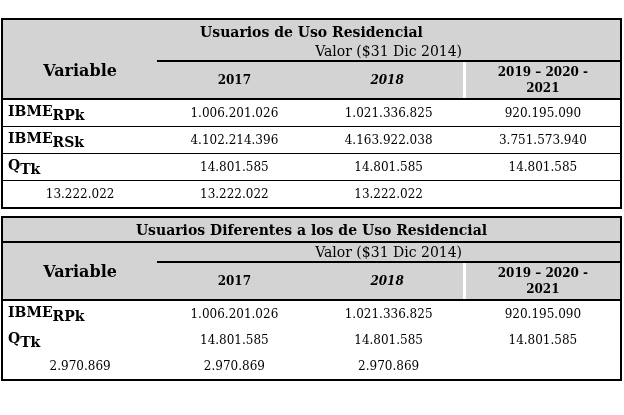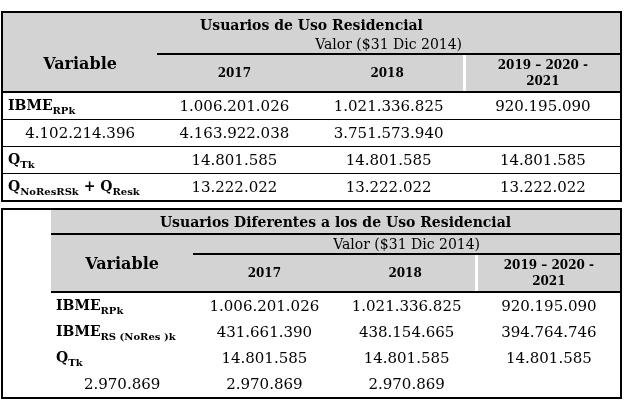--- a/index.html
+++ b/index.html
@@ -5,22 +5,22 @@
   html,body { margin:0; padding:0; }
   body {
     width:624px; height:415px; position:relative;
     background:#ffffff; color:#000;
     font-family:"DejaVu Serif", serif;
   }
   .tbl {
     position:absolute; left:1px; width:621px;
     border:2px solid #000; box-sizing:border-box; background:#fff;
   }
-  #table1 { top:11px; }
-  #table2 { top:208px;padding-left:48px; }
+  #table1 { top:18px; }
+  #table2 { top:216px; }
 
   .hdr {
     background:#d3d3d3;
     border-bottom:2px solid #000;
     display:grid;
     grid-template-columns:25% 25% 25% 25%;
   }
   .title {
     grid-column:1/5; grid-row:1;
     text-align:center; font-weight:700; font-size:14px;
@@ -38,31 +38,31 @@
     line-height:17px; border-bottom:2px solid #000; padding-top:1px;
   }
   .year {
     grid-row:3;
     display:flex; align-items:center; justify-content:center;
     text-align:center; font-weight:700; font-size:12px;
     line-height:16px; white-space:pre-line; min-height:33px;
     padding:1px 0 2px 0;
   }
   .y1 { grid-column:2; }
-  .y2 { grid-column:3; border-right:3px solid #ffffff; }
+  .y2 { grid-column:3; border-right:3px solid #ffffff;font-style:italic; }
   .y3 { grid-column:4;text-align:center; }
 
   .row {
     display:grid; grid-template-columns:25% 25% 25% 25%;
     height:26px; align-items:center; background:#fff;
   }
   .lined .row + .row { border-top:1px solid #000; }
   .label { padding-left:5px; font-weight:700; font-size:14px; white-space:nowrap; }
-  .label sub { font-size:10px; font-weight:700; letter-spacing:0; }
-  .val { text-align:center; font-size:15px; }
+  .label sub { font-size:14px; font-weight:700; letter-spacing:0; }
+  .val { text-align:center; font-size:12px; }
 </style>
 </head>
 <body>
 
 <div class="tbl lined" id="table1">
   <div class="hdr">
     <div class="title">Usuarios de Uso Residencial</div>
     <div class="variable">Variable</div>
     <div class="valor">Valor ($31 Dic 2014)</div>
     <div class="year y1">2017</div>
@@ -70,32 +70,32 @@
     <div class="year y3">2019 – 2020 -
 2021</div>
   </div>
   <div class="row">
     <div class="label">IBME<sub>RPk</sub></div>
     <div class="val">1.006.201.026</div>
     <div class="val">1.021.336.825</div>
     <div class="val">920.195.090</div>
   </div>
   <div class="row">
+    <div class="label">IBME<sub>RSk</sub></div>
     <div class="val">4.102.214.396</div>
     <div class="val">4.163.922.038</div>
     <div class="val">3.751.573.940</div>
   </div>
   <div class="row">
     <div class="label">Q<sub>Tk</sub></div>
     <div class="val">14.801.585</div>
     <div class="val">14.801.585</div>
     <div class="val">14.801.585</div>
   </div>
   <div class="row">
-    <div class="label">Q<sub>NoResRSk</sub> + Q<sub>Resk</sub></div>
     <div class="val">13.222.022</div>
     <div class="val">13.222.022</div>
     <div class="val">13.222.022</div>
   </div>
 </div>
 
 <div class="tbl" id="table2">
   <div class="hdr titled">
     <div class="title">Usuarios Diferentes a los de Uso Residencial</div>
     <div class="variable">Variable</div>
@@ -105,26 +105,20 @@
     <div class="year y3">2019 – 2020 -
 2021</div>
   </div>
   <div class="row">
     <div class="label">IBME<sub>RPk</sub></div>
     <div class="val">1.006.201.026</div>
     <div class="val">1.021.336.825</div>
     <div class="val">920.195.090</div>
   </div>
   <div class="row">
-    <div class="label">IBME<sub>RS (NoRes )k</sub></div>
-    <div class="val">431.661.390</div>
-    <div class="val">438.154.665</div>
-    <div class="val">394.764.746</div>
-  </div>
-  <div class="row">
     <div class="label">Q<sub>Tk</sub></div>
     <div class="val">14.801.585</div>
     <div class="val">14.801.585</div>
     <div class="val">14.801.585</div>
   </div>
   <div class="row">
     <div class="val">2.970.869</div>
     <div class="val">2.970.869</div>
     <div class="val">2.970.869</div>
   </div>

